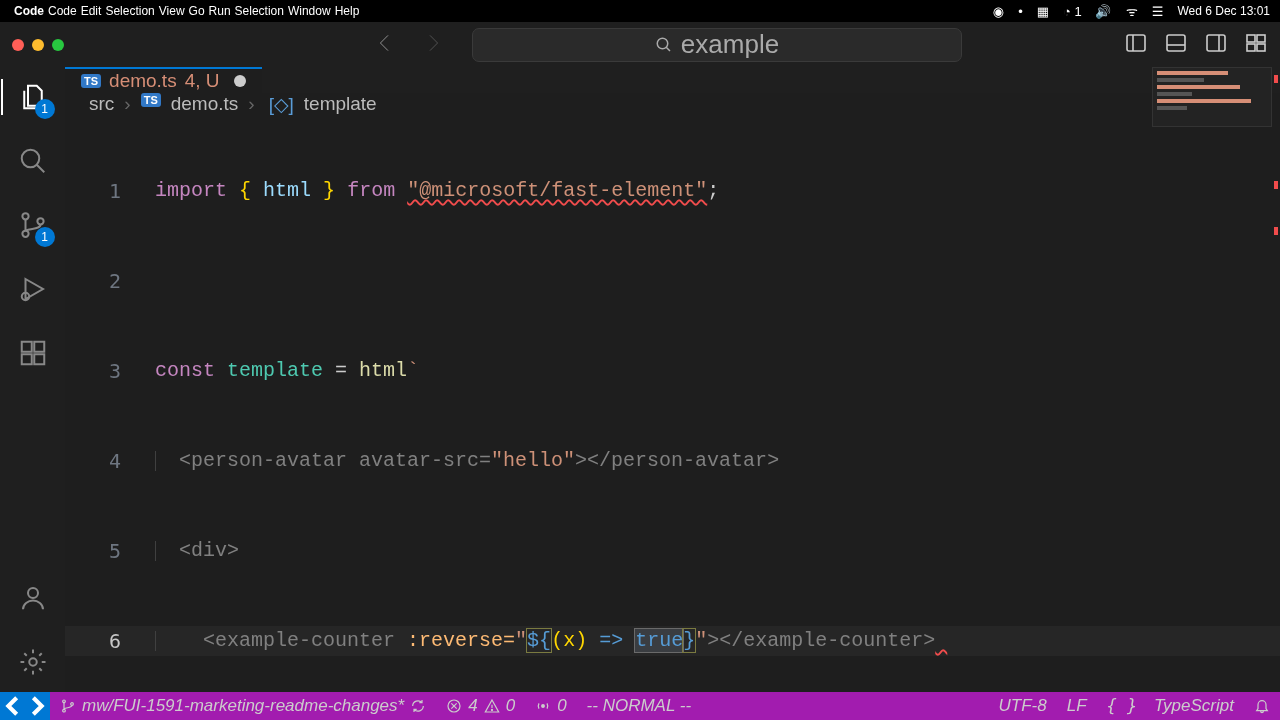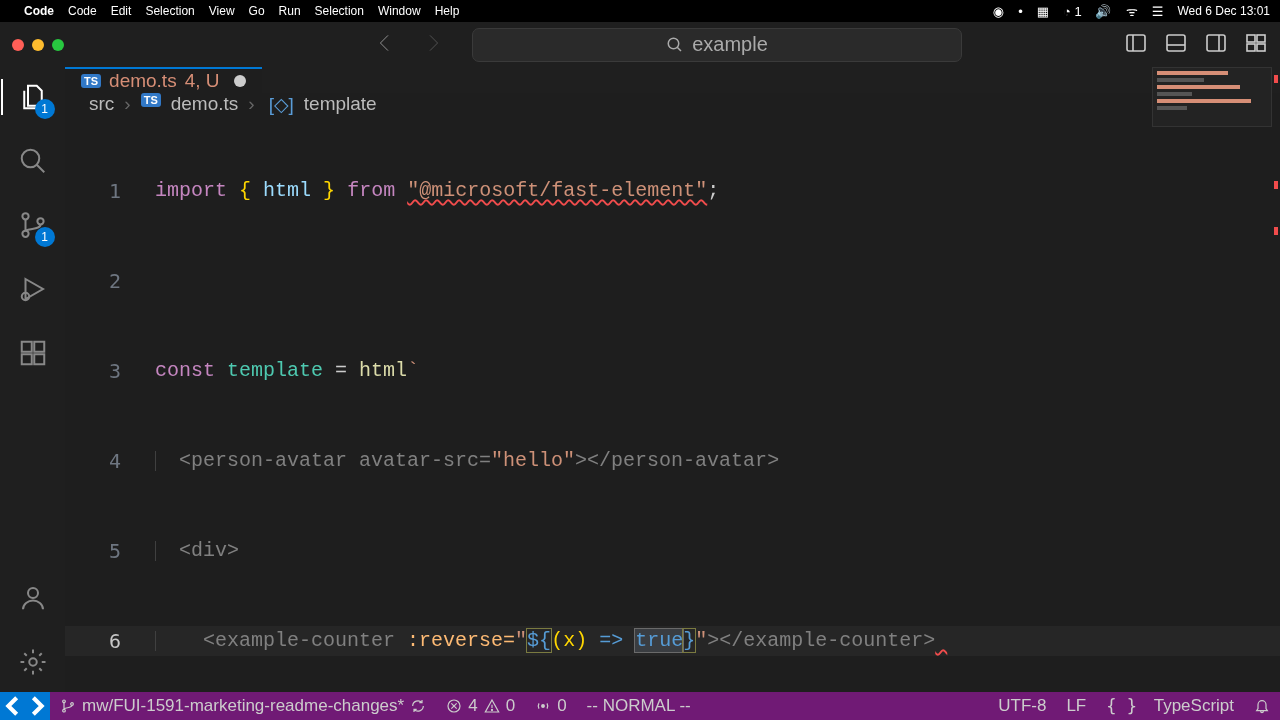--- a/index.html
+++ b/index.html
@@ -16,21 +16,21 @@
 .menubar {
   height: 22px;
   background: #000;
   display: flex;
   align-items: center;
   padding: 0 10px;
   font-size: 12px;
   color: #fff;
   justify-content: space-between;
 }
-.menubar-left { display: flex; gap: 14px; }
+.menubar-left { display: flex; gap: 4px; }
 .menubar-left .apple { font-size: 14px; }
 .menubar-left .bold { font-weight: 600; }
 .menubar-right { display: flex; gap: 14px; align-items: center; font-size: 12px; }
 .menubar-right .ic { font-size: 13px; }
 
 
 .titlebar {
   height: 45px;
   background: #1f1f1f;
   display: flex;
@@ -50,21 +50,21 @@
   flex: 0 0 490px;
   height: 34px;
   background: #2a2a2a;
   border: 1px solid #3a3a3a;
   border-radius: 7px;
   display: flex;
   align-items: center;
   justify-content: center;
   gap: 8px;
   margin-left: 18px;
-  font-size: 20px;
+  font-size: 26px;
   color: #aaa;
 }
 .title-right { margin-left: auto; display: flex; gap: 16px; }
 .title-right svg { width: 24px; height: 24px; stroke: #ccc; fill: none; stroke-width: 1.6; }
 
 
 .main { display: flex; height: calc(720px - 22px - 45px - 28px); }
 
 
 .activitybar {
@@ -146,25 +146,26 @@
 
 
 .minimap { position: absolute; top: 0; right: 8px; width: 120px; height: 60px; background: #232323; border: 1px solid #333; }
 .minimap .mm-line { height: 4px; background: #555; margin: 3px 4px; }
 .minimap .mm-hl { background: #d68e76; }
 .ov-err { position:absolute; right:2px; width:4px; height:8px; background:#f14c4c;}
 
 
 .statusbar {
   height: 28px;
-  background: #701a75;
+  background: #a21caf;
   display: flex;
   align-items: center;
   font-size: 17px;
   color: #ccc;
+  font-style: italic;
 }
 .sb-remote { background: #0078d4; width: 50px; height: 100%; display: flex; align-items: center; justify-content: center; color:#fff;}
 .sb-item { display: flex; align-items: center; gap: 6px; padding: 0 10px; }
 .sb-right { margin-left: auto; display: flex; }
 .sb-item svg { width:16px; height:16px; stroke:#ccc; fill:none; stroke-width:1.8;}
 </style>
 </head>
 <body>
 
 <div class="menubar">

